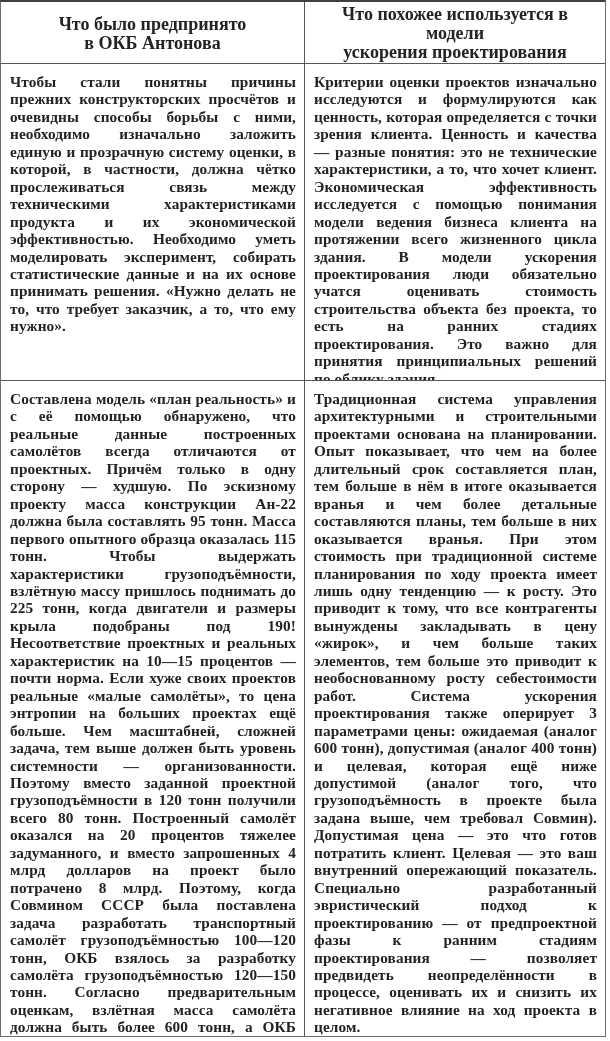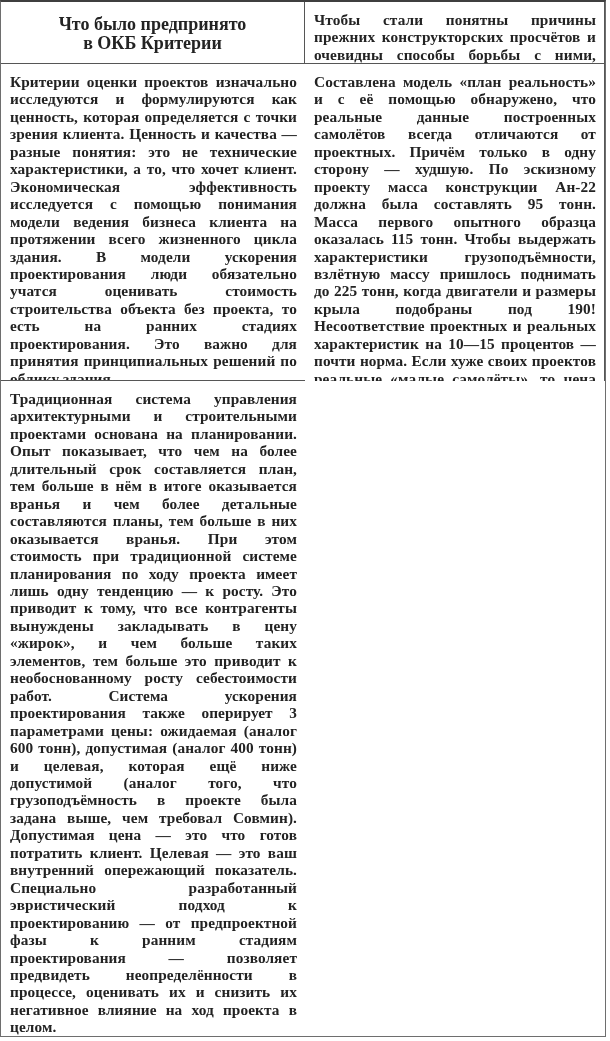--- a/index.html
+++ b/index.html
@@ -59,23 +59,27 @@
   }
 </style>
 </head>
 <body>
 
 <div class="page">
   <div class="doc-table">
 
     <div class="cell head-cell col-left row-head">
       <div>Что было предпринято</div>
-      <div>в ОКБ Критерии</div>
+      <div>в ОКБ Антонова</div>
     </div>
 
+    <div class="cell head-cell row-head">
+      <div>Что похожее используется в модели</div>
+      <div>ускорения проектирования</div>
+    </div>
 
     <div class="cell body-cell col-left row-one" lang="ru">Чтобы стали понятны причины прежних конструкторских просчётов и очевидны способы борьбы с ними, необходимо изначально заложить единую и прозрачную систему оценки, в которой, в частности, должна чётко прослеживаться связь между техническими характеристиками продукта и их экономической эффективностью. Необходимо уметь моделировать эксперимент, собирать статистические данные и на их основе принимать решения. «Нужно делать не то, что требует заказчик, а то, что ему нужно».</div>
 
     <div class="cell body-cell row-one" lang="ru">Критерии оценки проектов изначально исследуются и формулируются как ценность, которая определяется с точки зрения клиента. Ценность и качества — разные понятия: это не технические характеристики, а то, что хочет клиент. Экономическая эффективность исследуется с помощью понимания модели ведения бизнеса клиента на протяжении всего жизненного цикла здания. В модели ускорения проектирования люди обязательно учатся оценивать стоимость строительства объекта без проекта, то есть на ранних стадиях проектирования. Это важно для принятия принципиальных решений по облику здания.</div>
 
     <div class="cell body-cell col-left" lang="ru">Составлена модель «план реальность» и с её помощью обнаружено, что реальные данные построенных самолётов всегда отличаются от проектных. Причём только в одну сторону — худшую. По эскизному проекту масса конструкции Ан-22 должна была составлять 95 тонн. Масса первого опытного образца оказалась 115 тонн. Чтобы выдержать характеристики грузоподъёмности, взлётную массу пришлось поднимать до 225 тонн, когда двигатели и размеры крыла подобраны под 190! Несоответствие проектных и реальных характеристик на 10—15 процентов — почти норма. Если хуже своих проектов реальные «малые самолёты», то цена энтропии на больших проектах ещё больше. Чем масштабней, сложней задача, тем выше должен быть уровень системности — организованности. Поэтому вместо заданной проектной грузоподъёмности в 120 тонн получили всего 80 тонн. Построенный самолёт оказался на 20 процентов тяжелее задуманного, и вместо запрошенных 4 млрд долларов на проект было потрачено 8 млрд. Поэтому, когда Совмином СССР была поставлена задача разработать транспортный самолёт грузоподъёмностью 100—120 тонн, ОКБ взялось за разработку самолёта грузоподъёмностью 120—150 тонн. Согласно предварительным оценкам, взлётная масса самолёта должна быть более 600 тонн, а ОКБ поставило перед собой задачу — уложиться в 400.</div>
 
     <div class="cell body-cell" lang="ru">Традиционная система управления архитектурными и строительными проектами основана на планировании. Опыт показывает, что чем на более длительный срок составляется план, тем больше в нём в итоге оказывается вранья и чем более детальные составляются планы, тем больше в них оказывается вранья. При этом стоимость при традиционной системе планирования по ходу проекта имеет лишь одну тенденцию — к росту. Это приводит к тому, что все контрагенты вынуждены закладывать в цену «жирок», и чем больше таких элементов, тем больше это приводит к необоснованному росту себестоимости работ. Система ускорения проектирования также оперирует 3 параметрами цены: ожидаемая (аналог 600 тонн), допустимая (аналог 400 тонн) и целевая, которая ещё ниже допустимой (аналог того, что грузоподъёмность в проекте была задана выше, чем требовал Совмин). Допустимая цена — это что готов потратить клиент. Целевая — это ваш внутренний опережающий показатель. Специально разработанный эвристический подход к проектированию — от предпроектной фазы к ранним стадиям проектирования — позволяет предвидеть неопределённости в процессе, оценивать их и снизить их негативное влияние на ход проекта в целом.</div>
 
   </div>

